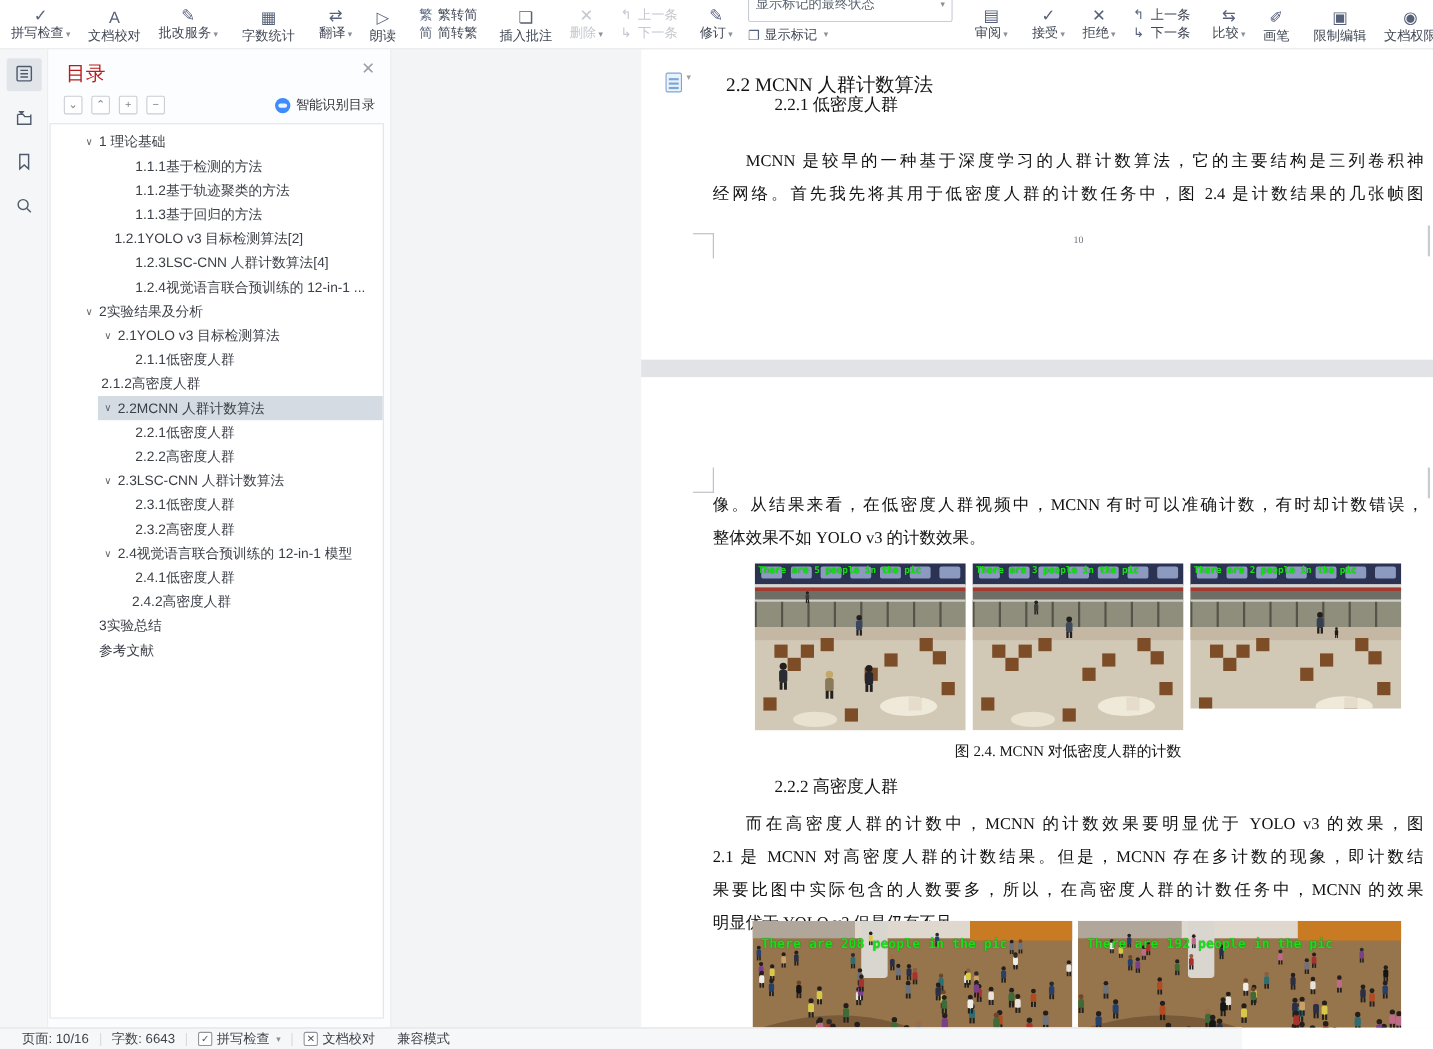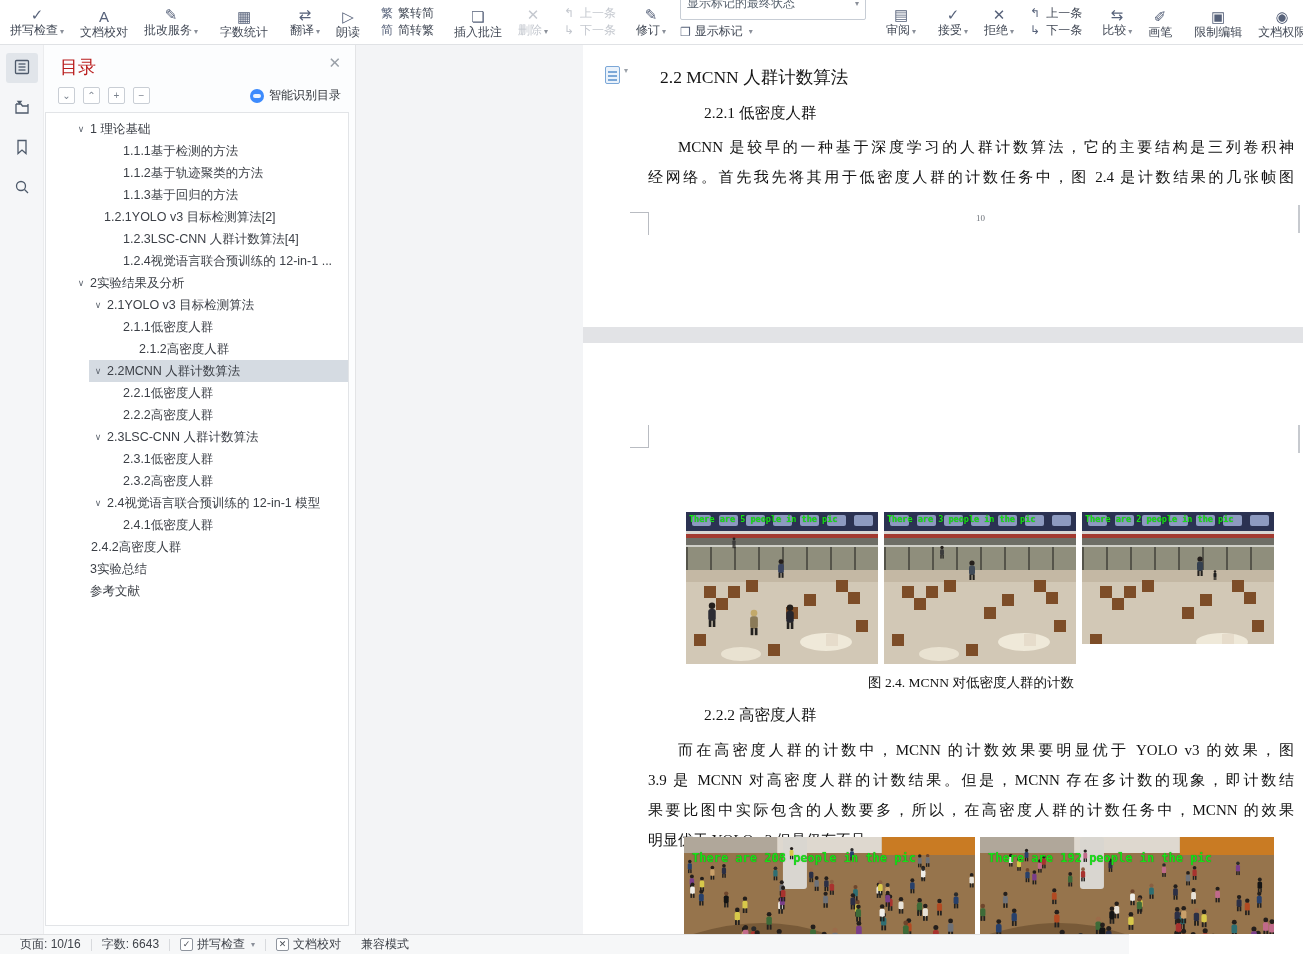--- a/index.html
+++ b/index.html
@@ -317,21 +317,21 @@
             <span class="arr">∨</span>
             <span>2实验结果及分析</span>
           </div>
           <div class="toc-row" style="margin-left: 43px;">
             <span class="arr">∨</span>
             <span>2.1YOLO v3 目标检测算法</span>
           </div>
           <div class="toc-row" style="margin-left: 77px;">
             <span>2.1.1低密度人群</span>
           </div>
-          <div class="toc-row" style="margin-left: 93px; text-align: center;">
+          <div class="toc-row" style="margin-left: 46px; text-align: center;">
             <span>2.1.2高密度人群</span>
           </div>
           <div class="toc-row sel" style="margin-left: 43px;">
             <span class="arr">∨</span>
             <span>2.2MCNN 人群计数算法</span>
           </div>
           <div class="toc-row" style="margin-left: 77px;">
             <span>2.2.1低密度人群</span>
           </div>
           <div class="toc-row" style="margin-left: 77px;">
@@ -347,56 +347,60 @@
           <div class="toc-row" style="margin-left: 77px;">
             <span>2.3.2高密度人群</span>
           </div>
           <div class="toc-row" style="margin-left: 43px;">
             <span class="arr">∨</span>
             <span>2.4视觉语言联合预训练的 12-in-1 模型</span>
           </div>
           <div class="toc-row" style="margin-left: 77px;">
             <span>2.4.1低密度人群</span>
           </div>
-          <div class="toc-row" style="margin-left: 45px;">
+          <div class="toc-row" style="margin-left: 74px;">
             <span>2.4.2高密度人群</span>
           </div>
           <div class="toc-row" style="margin-left: 44px;">
             <span>3实验总结</span>
           </div>
           <div class="toc-row" style="margin-left: 44px;">
             <span>参考文献</span>
           </div>
         </div>
     </div>
 
     <div id="docarea">
 
       <div class="page" id="page1">
         <button id="doc-icon">
           <span class="sheet"></span>
             <span class="caret">▾</span>
         </button>
         <div class="doc-h1 serif" style="left:77px; top:20px;">2.2 MCNN 人群计数算法</div>
-        <div class="doc-h2 serif" style="left:121px; top:58px;">2.2.1 低密度人群</div>
+        <div class="doc-h2 serif" style="left:121px; top:40px;">2.2.1 低密度人群</div>
         <div class="doc-para serif" style="top:87px;">
           <div class="doc-line indent">MCNN 是较早的一种基于深度学习的人群计数算法，它的主要结构是三列卷积神</div>
           <div class="doc-line">经网络。首先我先将其用于低密度人群的计数任务中，图 2.4 是计数结果的几张帧图</div>
         </div>
         <div class="corner bl" style="left:47px; top:167px;"></div>
         <div class="edge-mark" style="left:715px; top:160px; height:28px;"></div>
         <div class="pgnum serif" style="left:393px; top:168px;">10</div>
       </div>
 
       <div id="page-gap"></div>
 
       <div class="page" id="page2">
         <div class="corner tl" style="left:47px; top:82px;"></div>
         <div class="edge-mark" style="left:715px; top:82px; height:28px;"></div>
 
+        <div class="doc-para serif" style="top:102px;">
+          <div class="doc-line">像。从结果来看，在低密度人群视频中，MCNN 有时可以准确计数，有时却计数错误，</div>
+          <div class="doc-line last">整体效果不如 YOLO v3 的计数效果。</div>
+        </div>
 
         <div class="fig-row" style="left:103px; top:169px; gap:6px;">
           <div class="fig" style="width:192px; height:196px;">
             <svg class="station" width="192" height="152" viewBox="0 0 192 152">
                 <rect x="0" y="0" width="192" height="152" fill="#d2c8b6"></rect>
                 <rect x="0" y="0" width="192" height="20" fill="#2b3252"></rect>
                 <rect x="6" y="3" width="19" height="11" fill="#8d9ac0" rx="2"></rect>
                 <rect x="33" y="3" width="19" height="11" fill="#8d9ac0" rx="2"></rect>
                 <rect x="60" y="3" width="19" height="11" fill="#8d9ac0" rx="2"></rect>
                 <rect x="87" y="3" width="19" height="11" fill="#8d9ac0" rx="2"></rect>
@@ -554,21 +558,21 @@
               </svg>
             <span class="overlay ov-sm">There are 2 people in the pic</span>
           </div>
         </div>
         <div class="fig-caption serif" style="top:331px;">图 2.4. MCNN 对低密度人群的计数</div>
 
         <div class="doc-h2 serif" style="left:121px; top:362px;">2.2.2 高密度人群</div>
 
         <div class="doc-para serif" style="top:392px;">
           <div class="doc-line indent">而在高密度人群的计数中，MCNN 的计数效果要明显优于 YOLO v3 的效果，图</div>
-          <div class="doc-line">3.9 是 MCNN 对高密度人群的计数结果。但是，MCNN 存在多计数的现象，即计数结</div>
+          <div class="doc-line">2.1 是 MCNN 对高密度人群的计数结果。但是，MCNN 存在多计数的现象，即计数结</div>
           <div class="doc-line">果要比图中实际包含的人数要多，所以，在高密度人群的计数任务中，MCNN 的效果</div>
           <div class="doc-line last">明显优于 YOLO v3 但是仍有不足。</div>
         </div>
 
         <div class="fig-row" style="left:101px; top:494px; gap:5px;">
           <div class="fig" style="width:291px; height:175px;">
             <svg class="crowd" width="291" height="175" viewBox="0 0 291 175">
                 <rect x="0" y="0" width="291" height="175" fill="#96744c"></rect>
                 <rect x="0" y="0" width="93.12" height="16" fill="#b0a79a"></rect>
                 <rect x="93.12" y="0" width="104.75999999999999" height="16" fill="#ded8cf"></rect>

